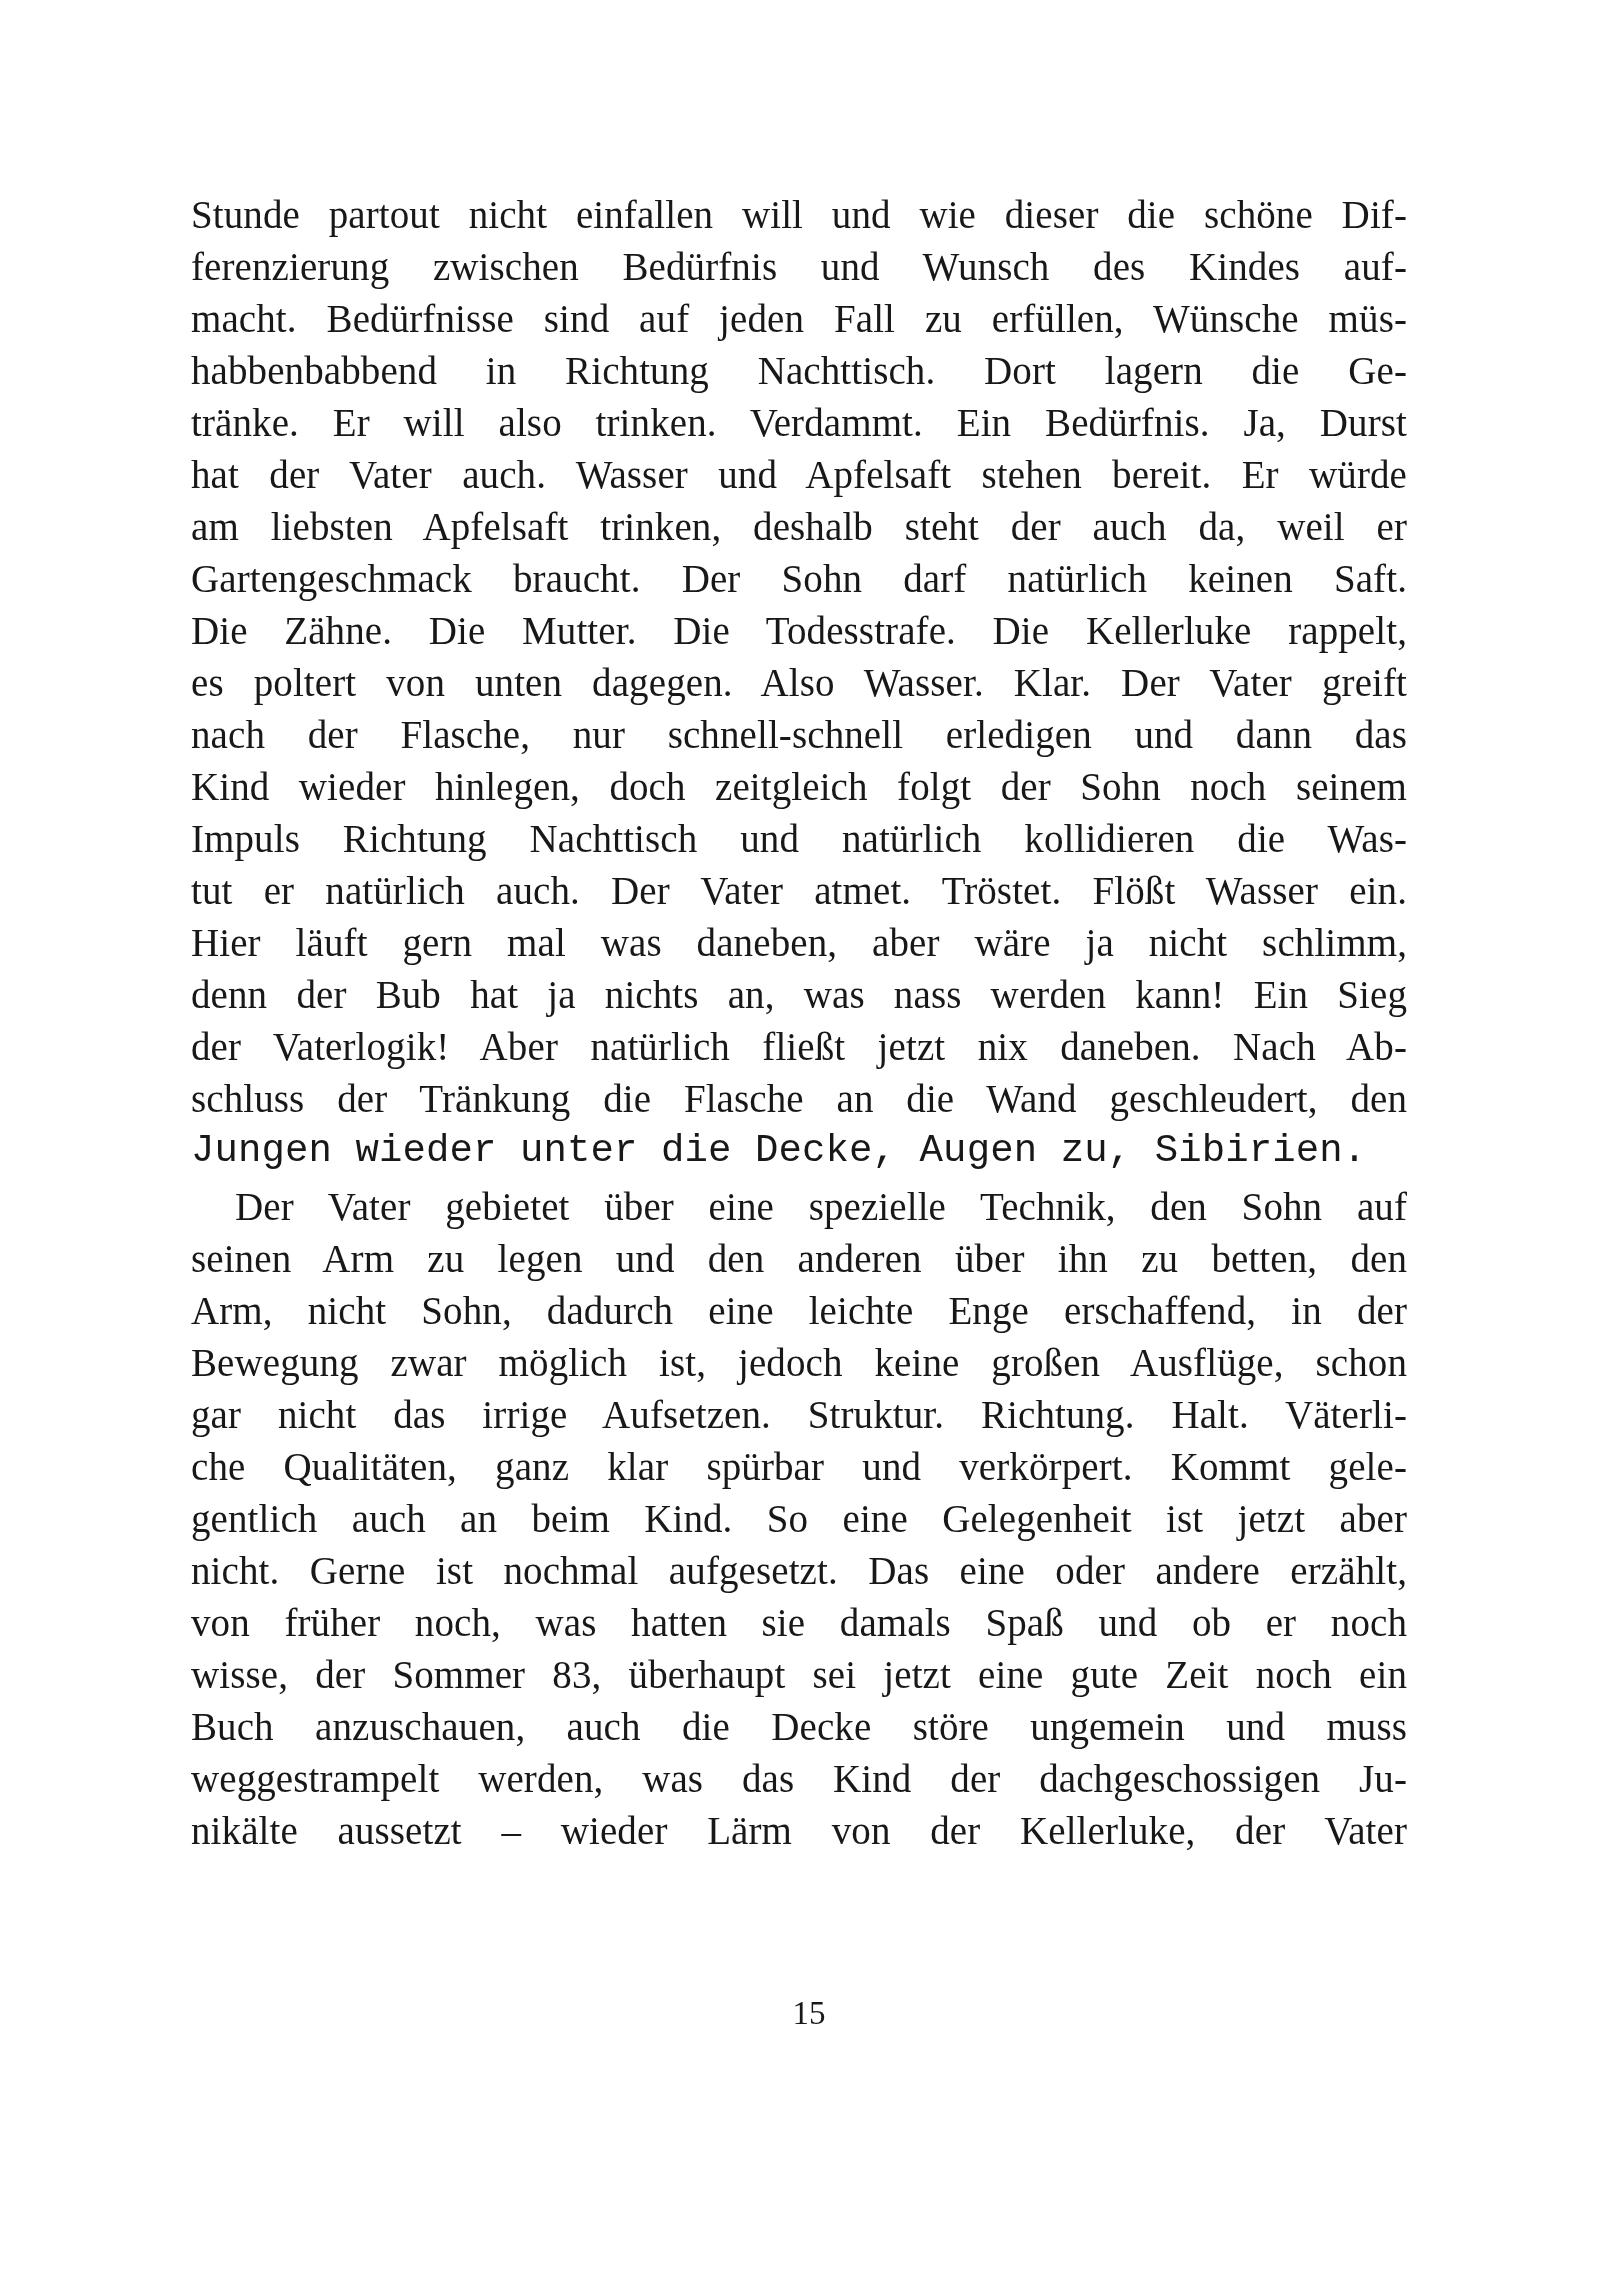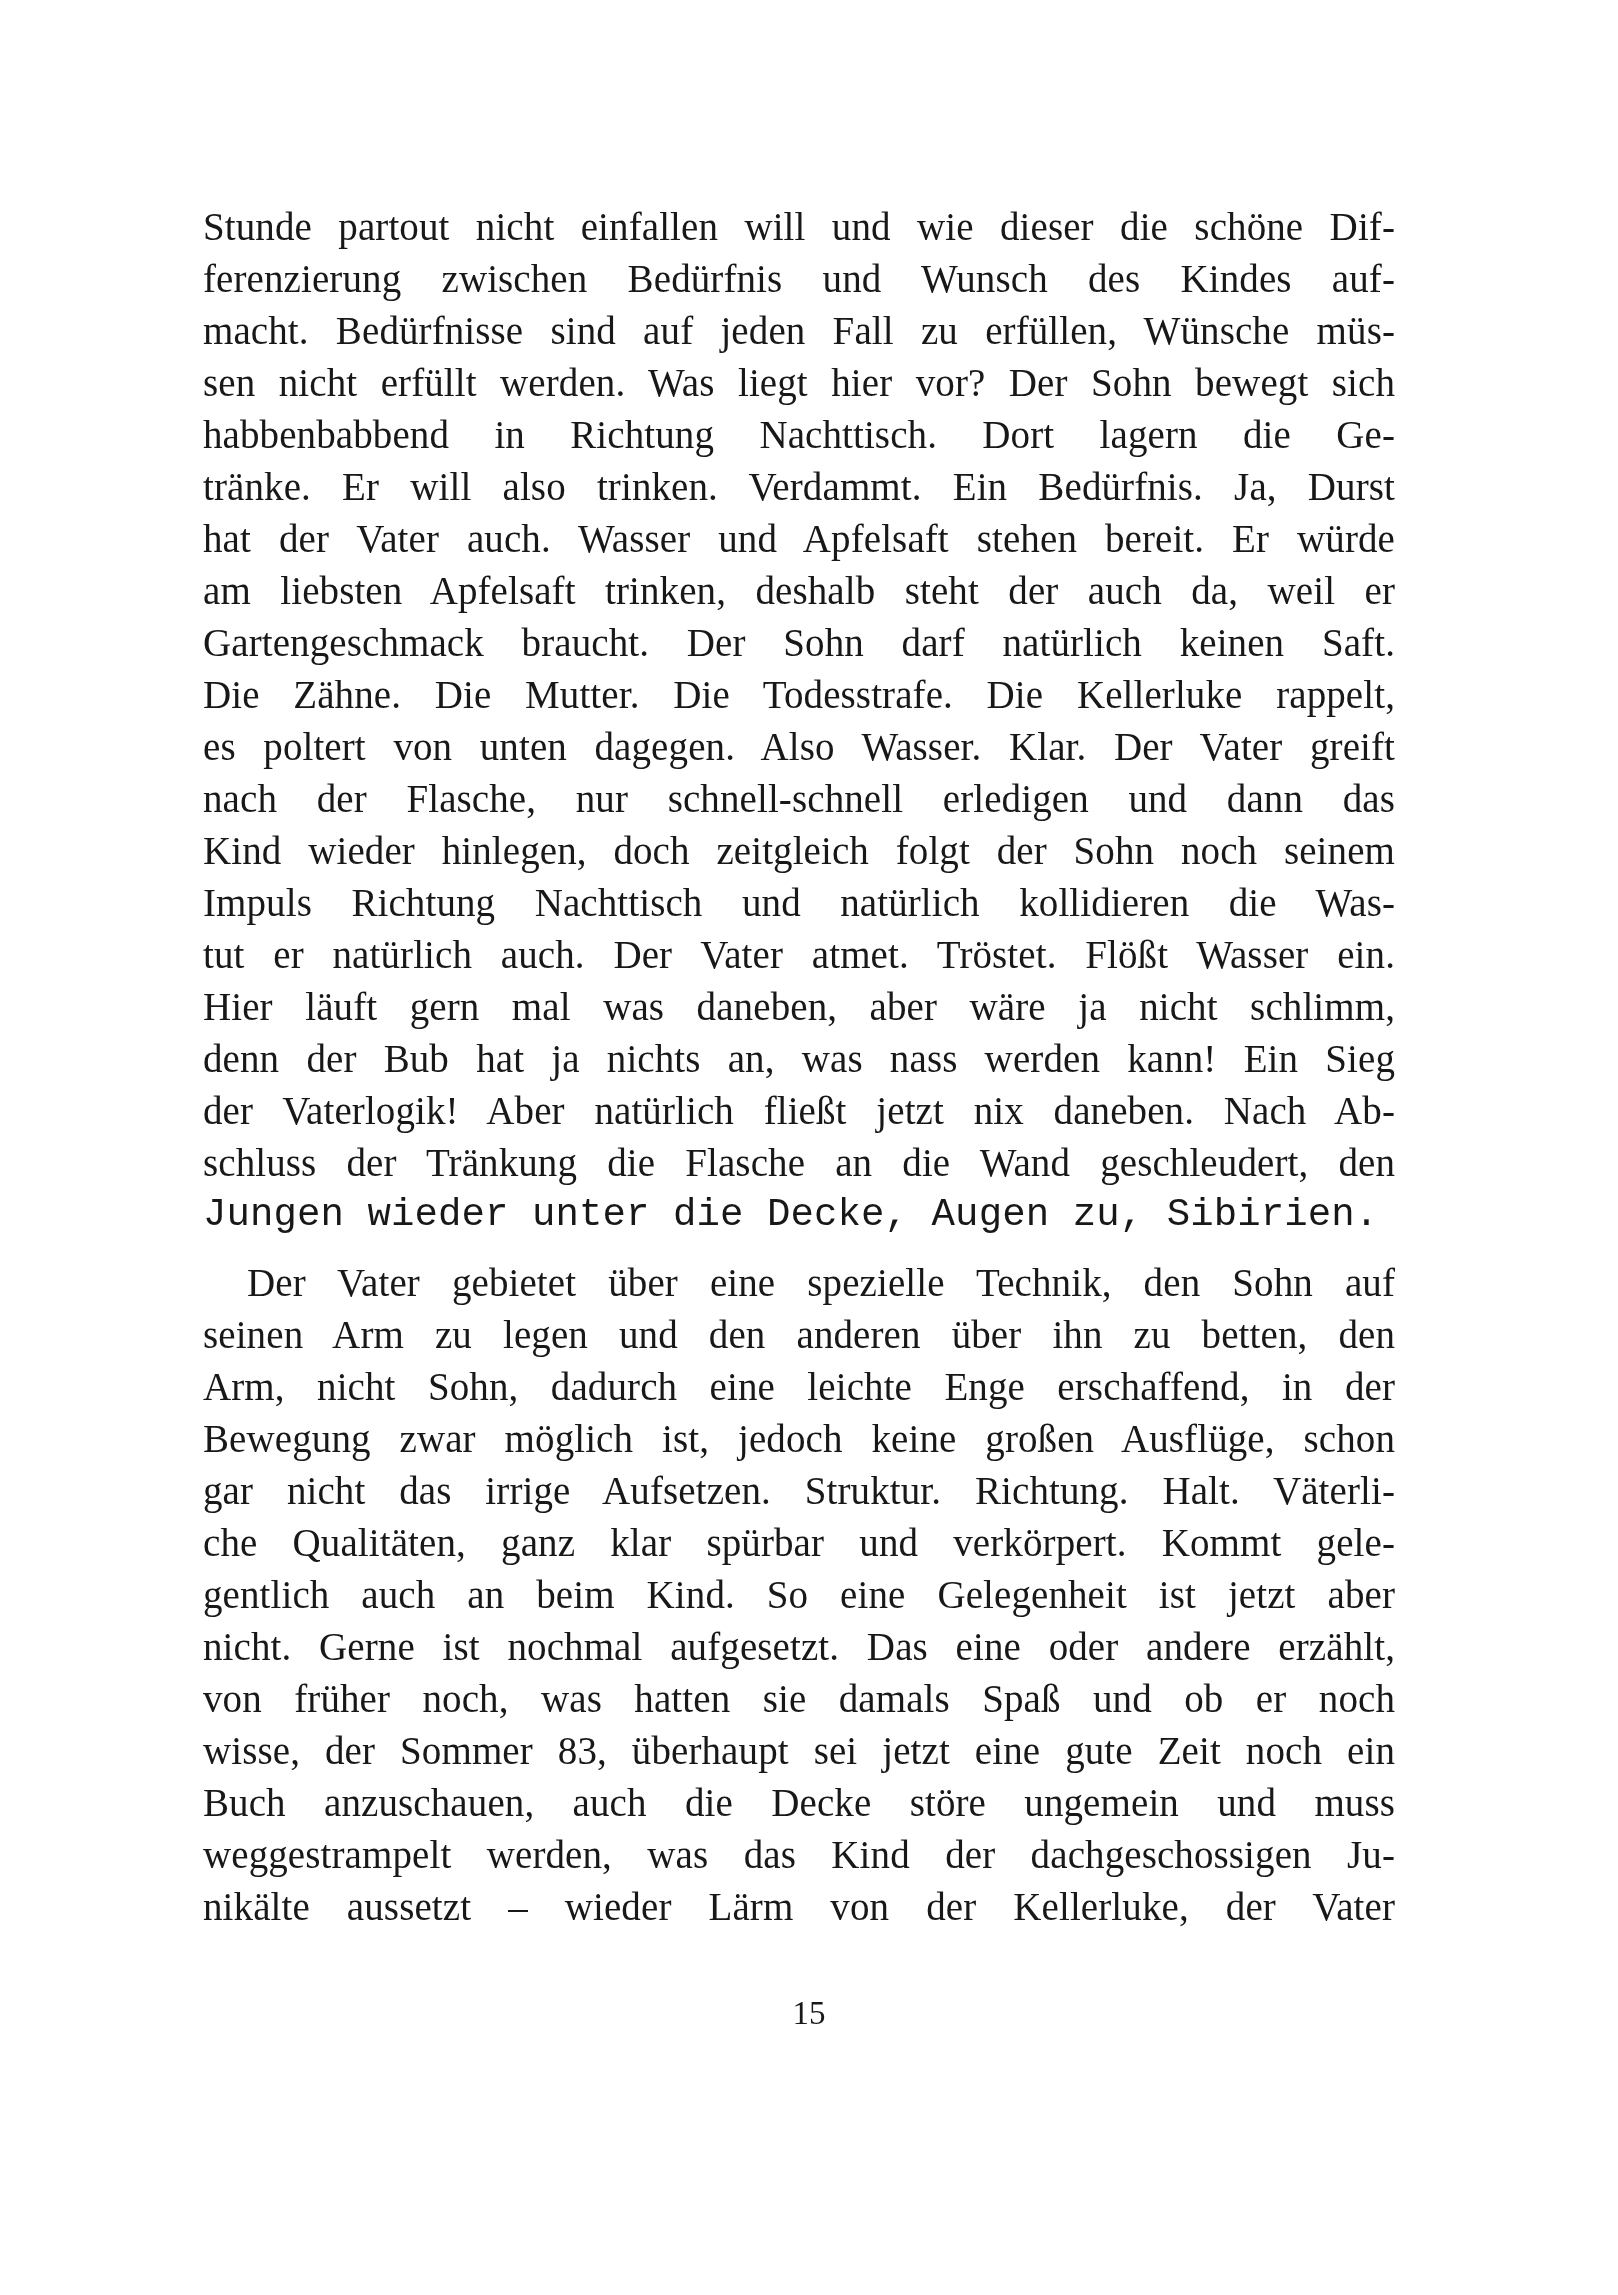--- a/index.html
+++ b/index.html
@@ -16,21 +16,21 @@
     color: #181818;
     overflow: hidden;
   }
   .text-block {
     position: absolute;
     left: 187px;
     top: 185px;
     width: 1224px;
   }
   .para {
-    margin: 16px;
+    margin: 4px;
     padding: 0;
   }
   .line {
     font-size: 39px;
     line-height: 52px;
     text-align: justify;
     text-align-last: justify;
     letter-spacing: 0.1px;
   }
   .line.last-flush {
@@ -53,21 +53,20 @@
 </style>
 </head>
 <body>
 
 <div class="book-page">
   <div class="text-block">
       <div class="para">
         <div class="line">Stunde partout nicht einfallen will und wie dieser die schöne Dif-</div>
         <div class="line">ferenzierung zwischen Bedürfnis und Wunsch des Kindes auf-</div>
         <div class="line">macht. Bedürfnisse sind auf jeden Fall zu erfüllen, Wünsche müs-</div>
-        <div class="line">sen nicht erfüllt werden. Was liegt hier vor? Der Sohn bewegt sich</div>
         <div class="line">habbenbabbend in Richtung Nachttisch. Dort lagern die Ge-</div>
         <div class="line">tränke. Er will also trinken. Verdammt. Ein Bedürfnis. Ja, Durst</div>
         <div class="line">hat der Vater auch. Wasser und Apfelsaft stehen bereit. Er würde</div>
         <div class="line">am liebsten Apfelsaft trinken, deshalb steht der auch da, weil er</div>
         <div class="line">Gartengeschmack braucht. Der Sohn darf natürlich keinen Saft.</div>
         <div class="line">Die Zähne. Die Mutter. Die Todesstrafe. Die Kellerluke rappelt,</div>
         <div class="line">es poltert von unten dagegen. Also Wasser. Klar. Der Vater greift</div>
         <div class="line">nach der Flasche, nur schnell-schnell erledigen und dann das</div>
         <div class="line">Kind wieder hinlegen, doch zeitgleich folgt der Sohn noch seinem</div>
         <div class="line">Impuls Richtung Nachttisch und natürlich kollidieren die Was-</div>

